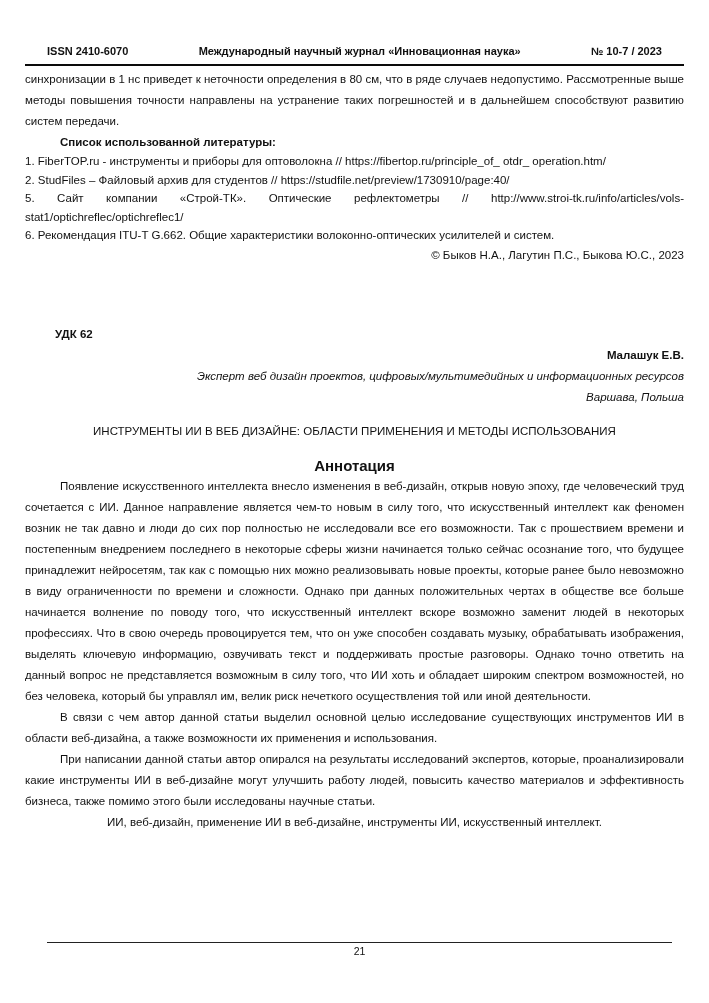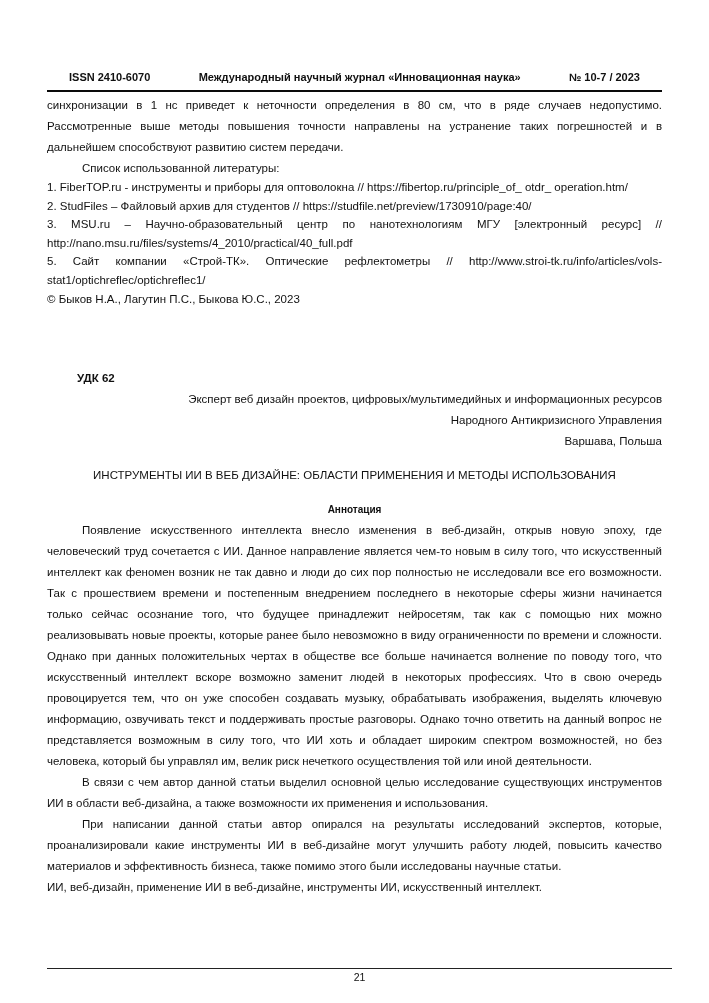--- a/index.html
+++ b/index.html
@@ -7,65 +7,64 @@
   body {
     width: 709px; height: 1003px;
     font-family: "Liberation Sans", sans-serif;
     color: #111111;
     position: relative;
     overflow: hidden;
   }
   .page {
     position: relative;
     width: 709px; height: 723px;
-    padding: 0 47px;
+    padding: 0 25px;
     font-size: 11.5px;
-    margin-top: 26px;
   }
   
   .page-header {
     display: flex;
     justify-content: space-between;
     align-items: baseline;
     padding: 45px 22px 7px 22px;
     border-bottom: 2.5px solid #0a0a0a;
     font-weight: bold;
     font-size: 11px;
     white-space: nowrap;
   }
   
   .content { padding-top: 3px; }
   p { line-height: 21px; }
   .body-text { text-align: justify; }
   .indent { text-indent: 35px; }
   .ref-heading {
-    font-weight: normal;
+    font-weight: bold;
     text-indent: 35px;
     line-height: 20px;
   }
   .ref { text-align: justify; line-height: 18.5px; }
-  .copyright { margin-bottom: 58px; }
+  .copyright { text-align: right; margin-bottom: 58px; }
   .udc { font-weight: bold; margin-left: 30px; }
   .author-name { text-align: right; font-weight: bold; }
-  .affil { text-align: right; }
+  .affil { text-align: right; font-style: italic; }
   .article-title {
     font-weight: normal;
     font-size: 11.5px;
     text-align: center;
     margin-top: 13px;
     line-height: 21px;
   }
   .section-heading {
     font-weight: bold;
-    font-size: 10px;
+    font-size: 15px;
     text-align: center;
     line-height: 21px;
   }
   .abstract-heading { margin-top: 13px; }
-  .keywords-line { text-align: left; }
+  .keywords-line { text-align: center; }
   
   .page-footer {
     position: absolute;
     left: 47px; right: 37px; top: 942px;
     border-top: 1.2px solid #222222;
   }
   .page-number {
     text-align: center;
     font-size: 10.5px;
     padding-top: 2px;
@@ -83,29 +82,29 @@
   </header>
 
   <main class="content">
 
     <p class="body-text">синхронизации в 1 нс приведет к неточности определения в 80 см, что в ряде случаев недопустимо. Рассмотренные выше методы повышения точности направлены на устранение таких погрешностей и в дальнейшем способствуют развитию систем передачи.</p>
 
     <p class="ref-heading">Список использованной литературы:</p>
 
     <p class="ref">1.  FiberTOP.ru - инструменты и приборы для оптоволокна // https://fibertop.ru/principle_of_ otdr_ operation.htm/</p>
     <p class="ref">2.  StudFiles – Файловый архив для студентов // https://studfile.net/preview/1730910/page:40/</p>
-    <p class="ref">3. MSU.ru – Научно-образовательный центр по нанотехнологиям МГУ [электронный ресурс] // http://nano.msu.ru/files/systems/4_2010/practical/40_full.pdf</p>
     <p class="ref">5. Сайт компании «Строй-ТК». Оптические рефлектометры // http://www.stroi-tk.ru/info/articles/vols-stat1/optichreflec/optichreflec1/</p>
+    <p class="ref">6.  Рекомендация ITU-T G.662. Общие характеристики волоконно-оптических усилителей и систем.</p>
 
     <p class="copyright">© Быков Н.А., Лагутин П.С., Быкова Ю.С., 2023</p>
 
     <p class="udc">УДК 62</p>
 
+    <p class="author-name">Малашук Е.В.</p>
     <p class="affil">Эксперт веб дизайн проектов, цифровых/мультимедийных и информационных ресурсов</p>
-    <p class="affil">Народного Антикризисного Управления</p>
     <p class="affil">Варшава, Польша</p>
 
     <h1 class="article-title">ИНСТРУМЕНТЫ ИИ В ВЕБ ДИЗАЙНЕ: ОБЛАСТИ ПРИМЕНЕНИЯ И МЕТОДЫ ИСПОЛЬЗОВАНИЯ</h1>
 
     <h2 class="section-heading abstract-heading">Аннотация</h2>
 
     <p class="body-text indent">Появление искусственного интеллекта внесло изменения в веб-дизайн, открыв новую эпоху, где человеческий труд сочетается с ИИ. Данное направление является чем-то новым в силу того, что искусственный интеллект как феномен возник не так давно и люди до сих пор полностью не исследовали все его возможности. Так с прошествием времени и постепенным внедрением последнего в некоторые сферы жизни начинается только сейчас осознание того, что будущее принадлежит нейросетям, так как с помощью них можно реализовывать новые проекты, которые ранее было невозможно в виду ограниченности по времени и сложности. Однако при данных положительных чертах в обществе все больше начинается волнение по поводу того, что искусственный интеллект вскоре возможно заменит людей в некоторых профессиях. Что в свою очередь провоцируется тем, что он уже способен создавать музыку, обрабатывать изображения, выделять ключевую информацию, озвучивать текст и поддерживать простые разговоры. Однако точно ответить на данный вопрос не представляется возможным в силу того, что ИИ хоть и обладает широким спектром возможностей, но без человека, который бы управлял им, велик риск нечеткого осуществления той или иной деятельности.</p>
     <p class="body-text indent">В связи с чем автор данной статьи выделил основной целью исследование существующих инструментов ИИ в области веб-дизайна, а также возможности их применения и использования.</p>
     <p class="body-text indent">При написании данной статьи автор опирался на результаты исследований экспертов, которые, проанализировали какие инструменты ИИ в веб-дизайне могут улучшить работу людей, повысить качество материалов и эффективность бизнеса, также помимо этого были исследованы научные статьи.</p>
 

